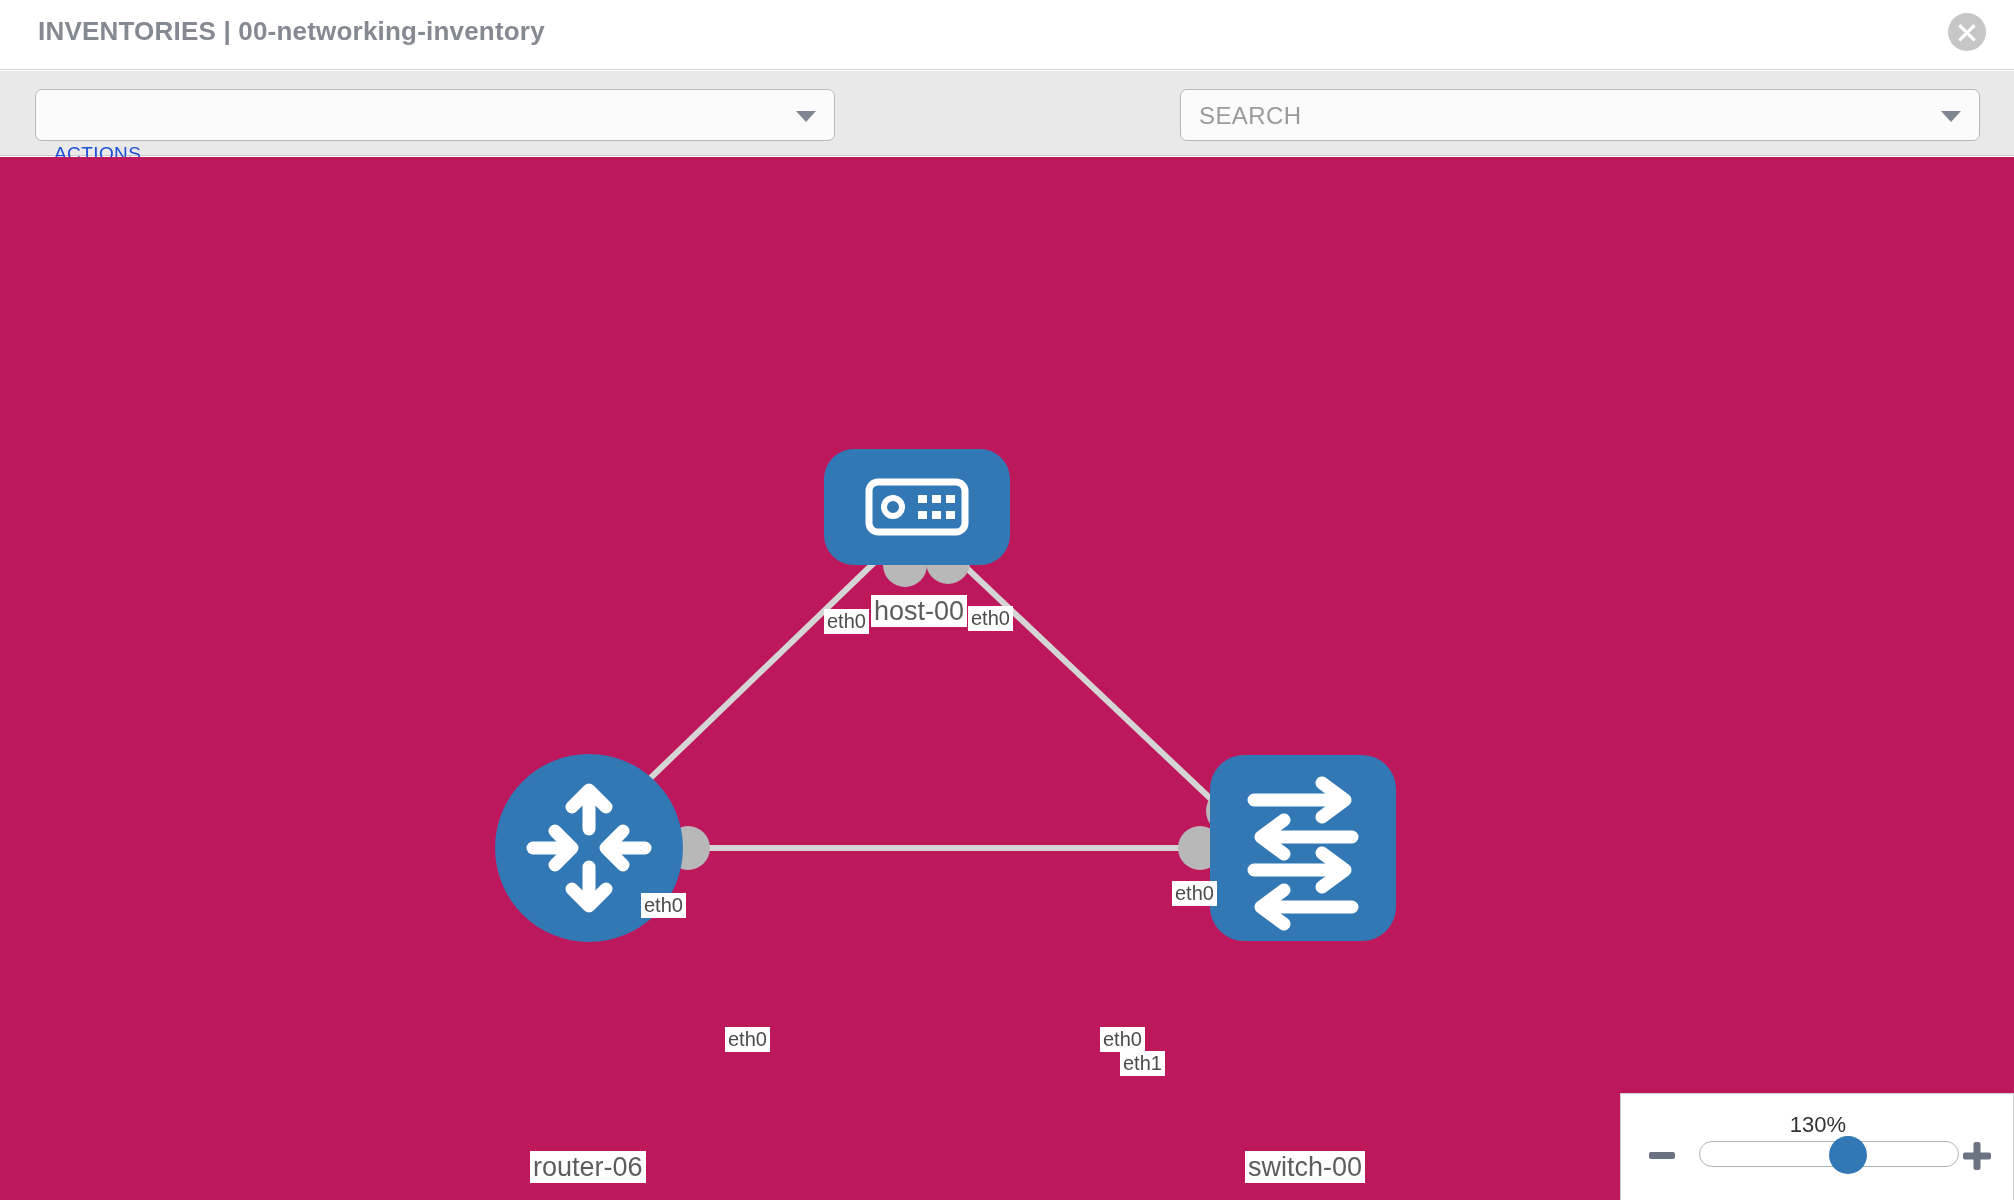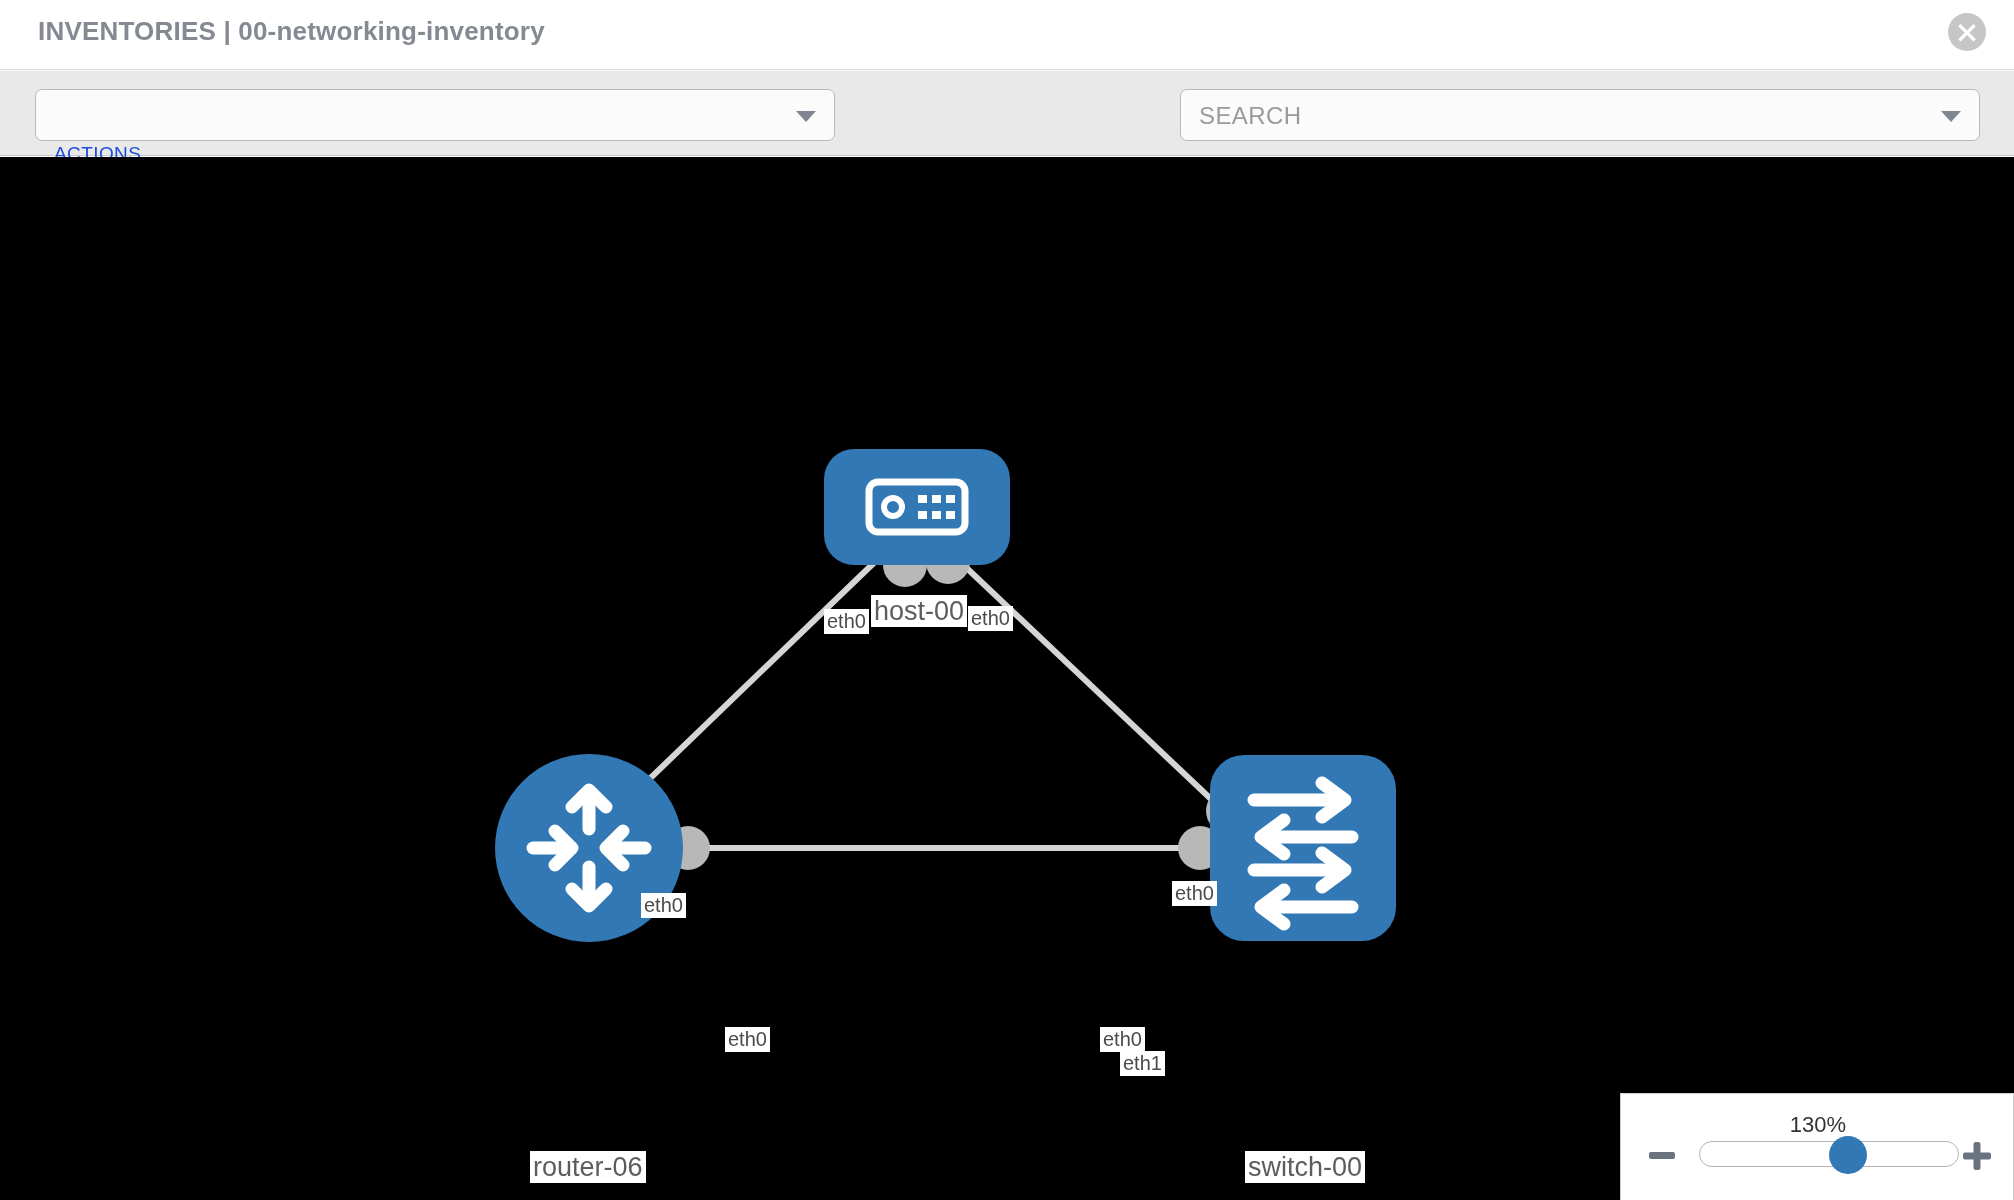--- a/index.html
+++ b/index.html
@@ -79,21 +79,21 @@
   }
   .search-select .lbl {
     position: absolute; left: 18px; top: 12px;
     font-size: 24px; color: #9a9a9a; letter-spacing: .4px;
   }
 
   
   .canvas {
     position: absolute; top: 157px; left: 0;
     width: 2014px; height: 1043px;
-    background: #000000;
+    background: #be185d;
     overflow: hidden;
   }
   .topology { position:absolute; inset:0; }
   .topology svg { position:absolute; top:0; left:0; }
 
   .node-label {
     position: absolute;
     background: #ffffff;
     color: #5d5d5d;
     font-size: 27px;

